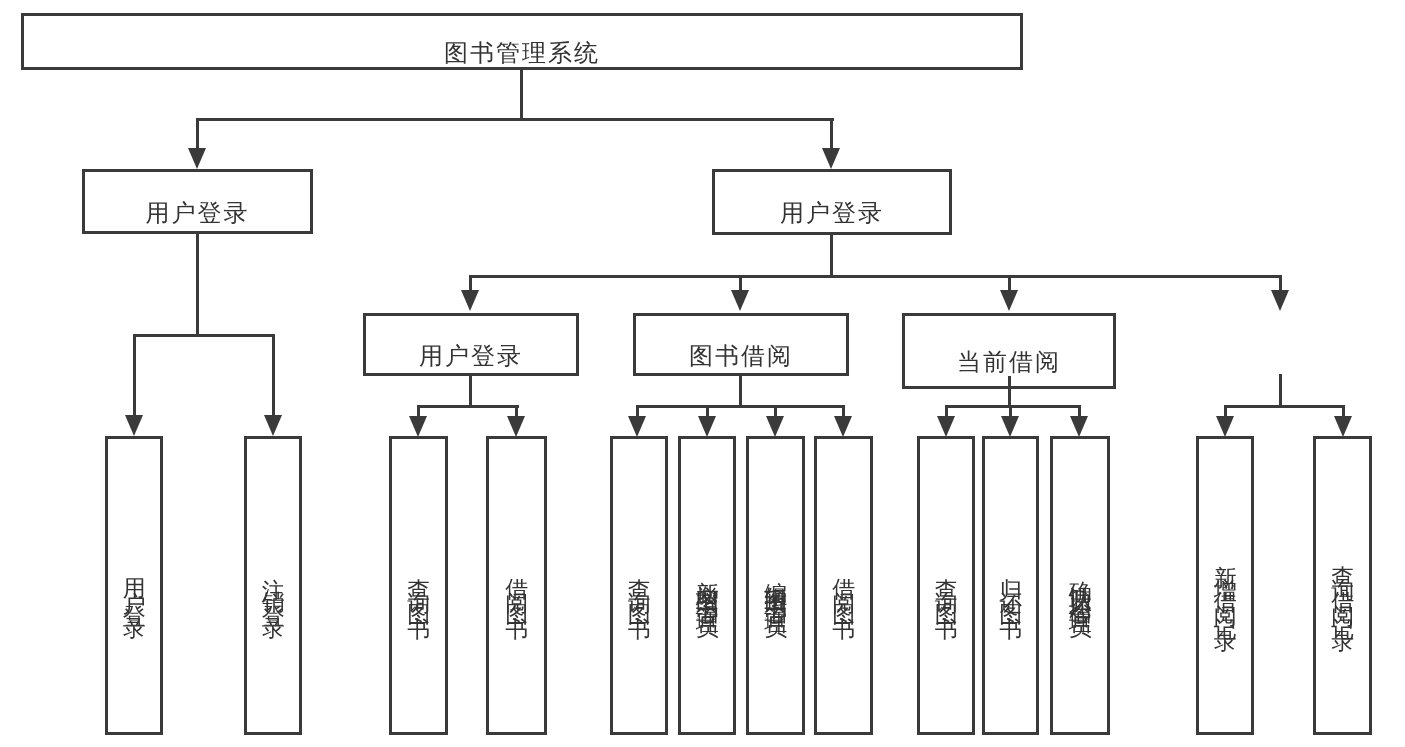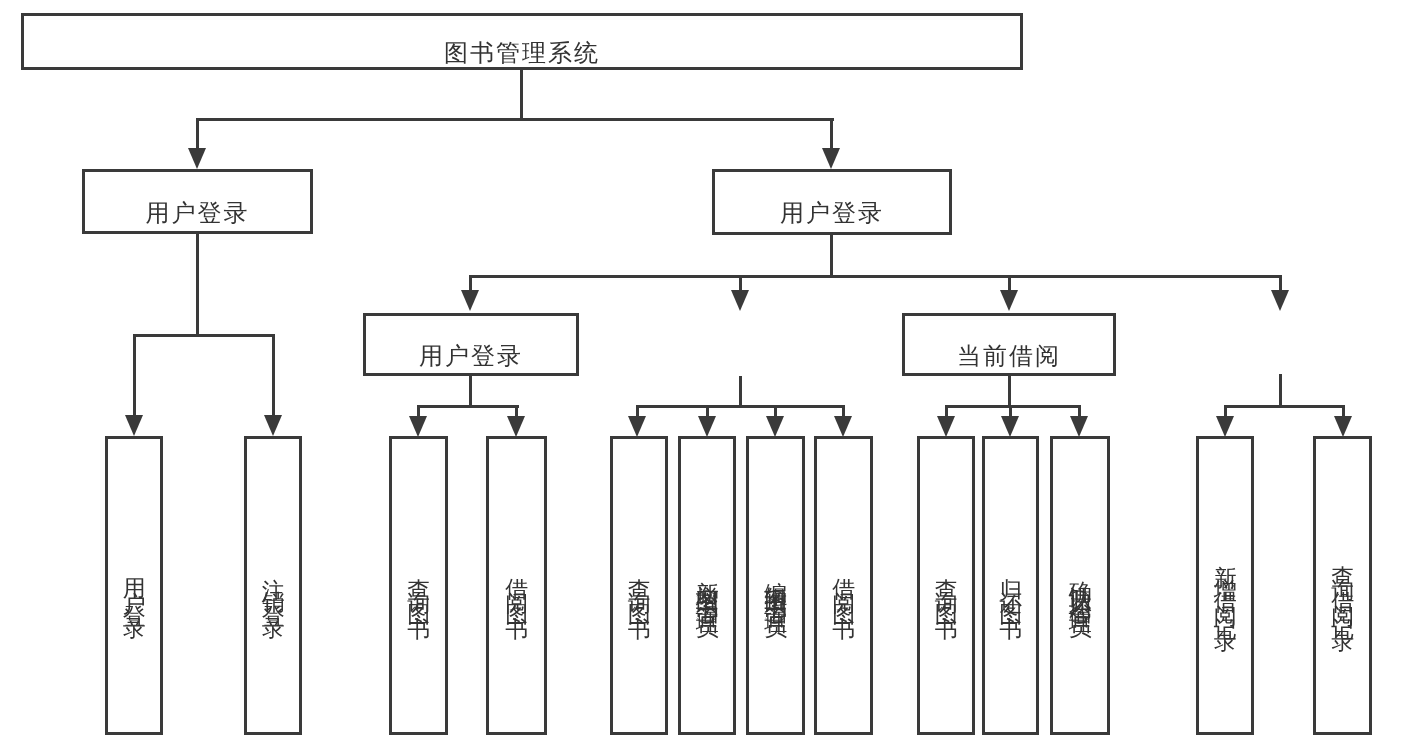--- a/index.html
+++ b/index.html
@@ -68,21 +68,24 @@
   <div class="vline" style="left:739px;top:275px;height:17px"></div>
   <div class="arrow" style="left:731px;top:290px"></div>
   <div class="vline" style="left:1008px;top:275px;height:17px"></div>
   <div class="arrow" style="left:1000px;top:290px"></div>
   <div class="vline" style="left:1279px;top:275px;height:17px"></div>
   <div class="arrow" style="left:1271px;top:290px"></div>
 
   <div class="box" style="left:363px;top:313px;width:216px;height:63px">
     <span class="h-label">用户登录</span>
   </div>
-  <div class="box" style="left:902px;top:313px;width:214px;height:63px">
+  <div class="box" style="left:633px;top:313px;width:216px;height:63px">
+    <span class="h-label">图书借阅</span>
+  </div>
+  <div class="box" style="left:902px;top:313px;width:214px;height:76px">
     <span class="h-label">当前借阅</span>
   </div>
 
   <div class="vline" style="left:469px;top:376px;height:31px"></div>
   <div class="hline" style="left:417px;top:405px;width:102px"></div>
   <div class="vline" style="left:417px;top:405px;height:12px"></div>
   <div class="arrow" style="left:409px;top:416px"></div>
   <div class="vline" style="left:515px;top:405px;height:12px"></div>
   <div class="arrow" style="left:507px;top:416px"></div>
 

